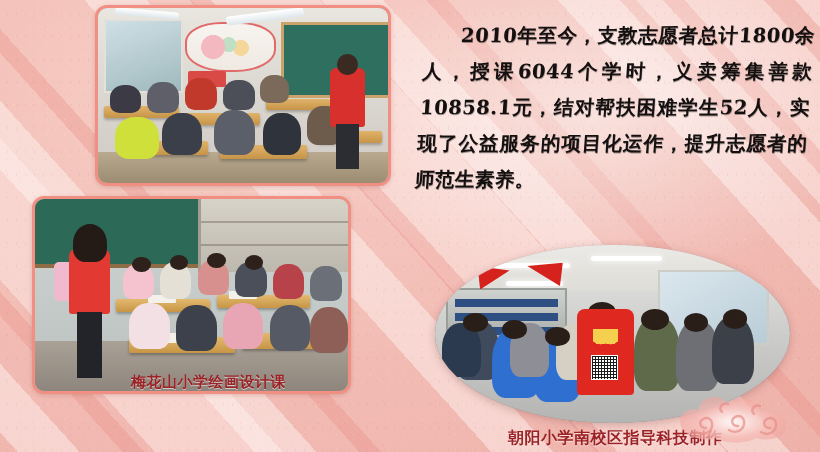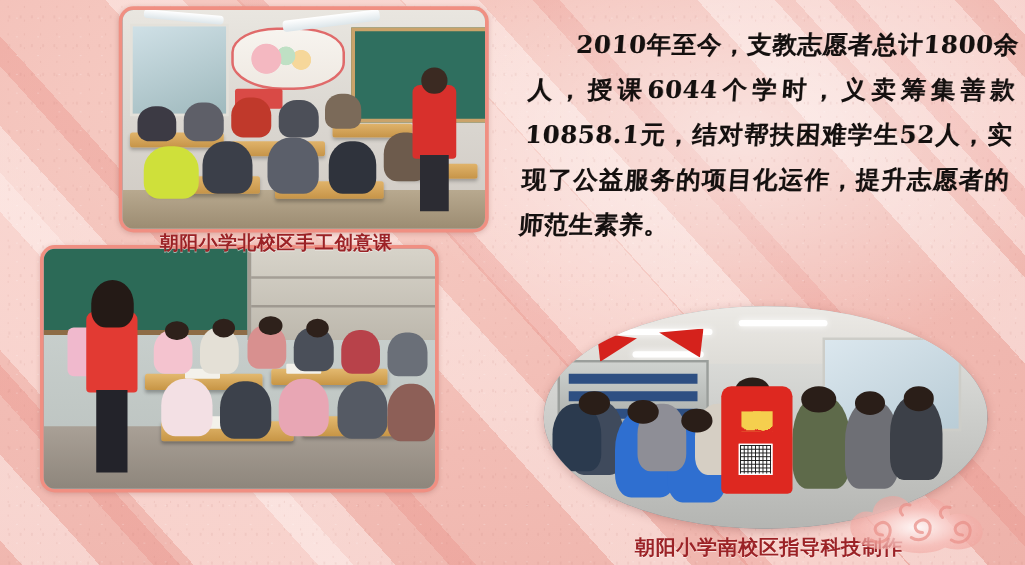--- a/index.html
+++ b/index.html
@@ -320,22 +320,22 @@
       <div class="p3-head" style="left:58%; top:36%; width:8%; height:12%;"></div>
       <div class="p3-head" style="left:70%; top:38%; width:7%; height:11%;"></div>
       <div class="p3-head" style="left:81%; top:36%; width:7%; height:11%;"></div>
 
       <div class="p3-vest"></div>
       <div class="p3-heart"></div>
       <div class="p3-qr"></div>
     </div>
   </div>
 
-  <div class="caption" id="caption-1">朝阳小学北校区手工创意课</div>
-
+
+  <div class="caption" id="caption-2">梅花山小学绘画设计课</div>
 
   <div class="caption" id="caption-3">朝阳小学南校区指导科技制作</div>
 
   <div id="paragraph">2010年至今，支教志愿者总计1800余人，授课6044个学时，义卖筹集善款10858.1元，结对帮扶困难学生52人，实现了公益服务的项目化运作，提升志愿者的师范生素养。</div>
 
   <svg id="cloud-decor" viewBox="0 0 140 62">
     <defs>
       <radialGradient id="cg" cx="50%" cy="55%" r="60%">
         <stop offset="0%" stop-color="#ffffff" stop-opacity="0.85"></stop>
         <stop offset="55%" stop-color="#f6bdb8" stop-opacity="0.85"></stop>

